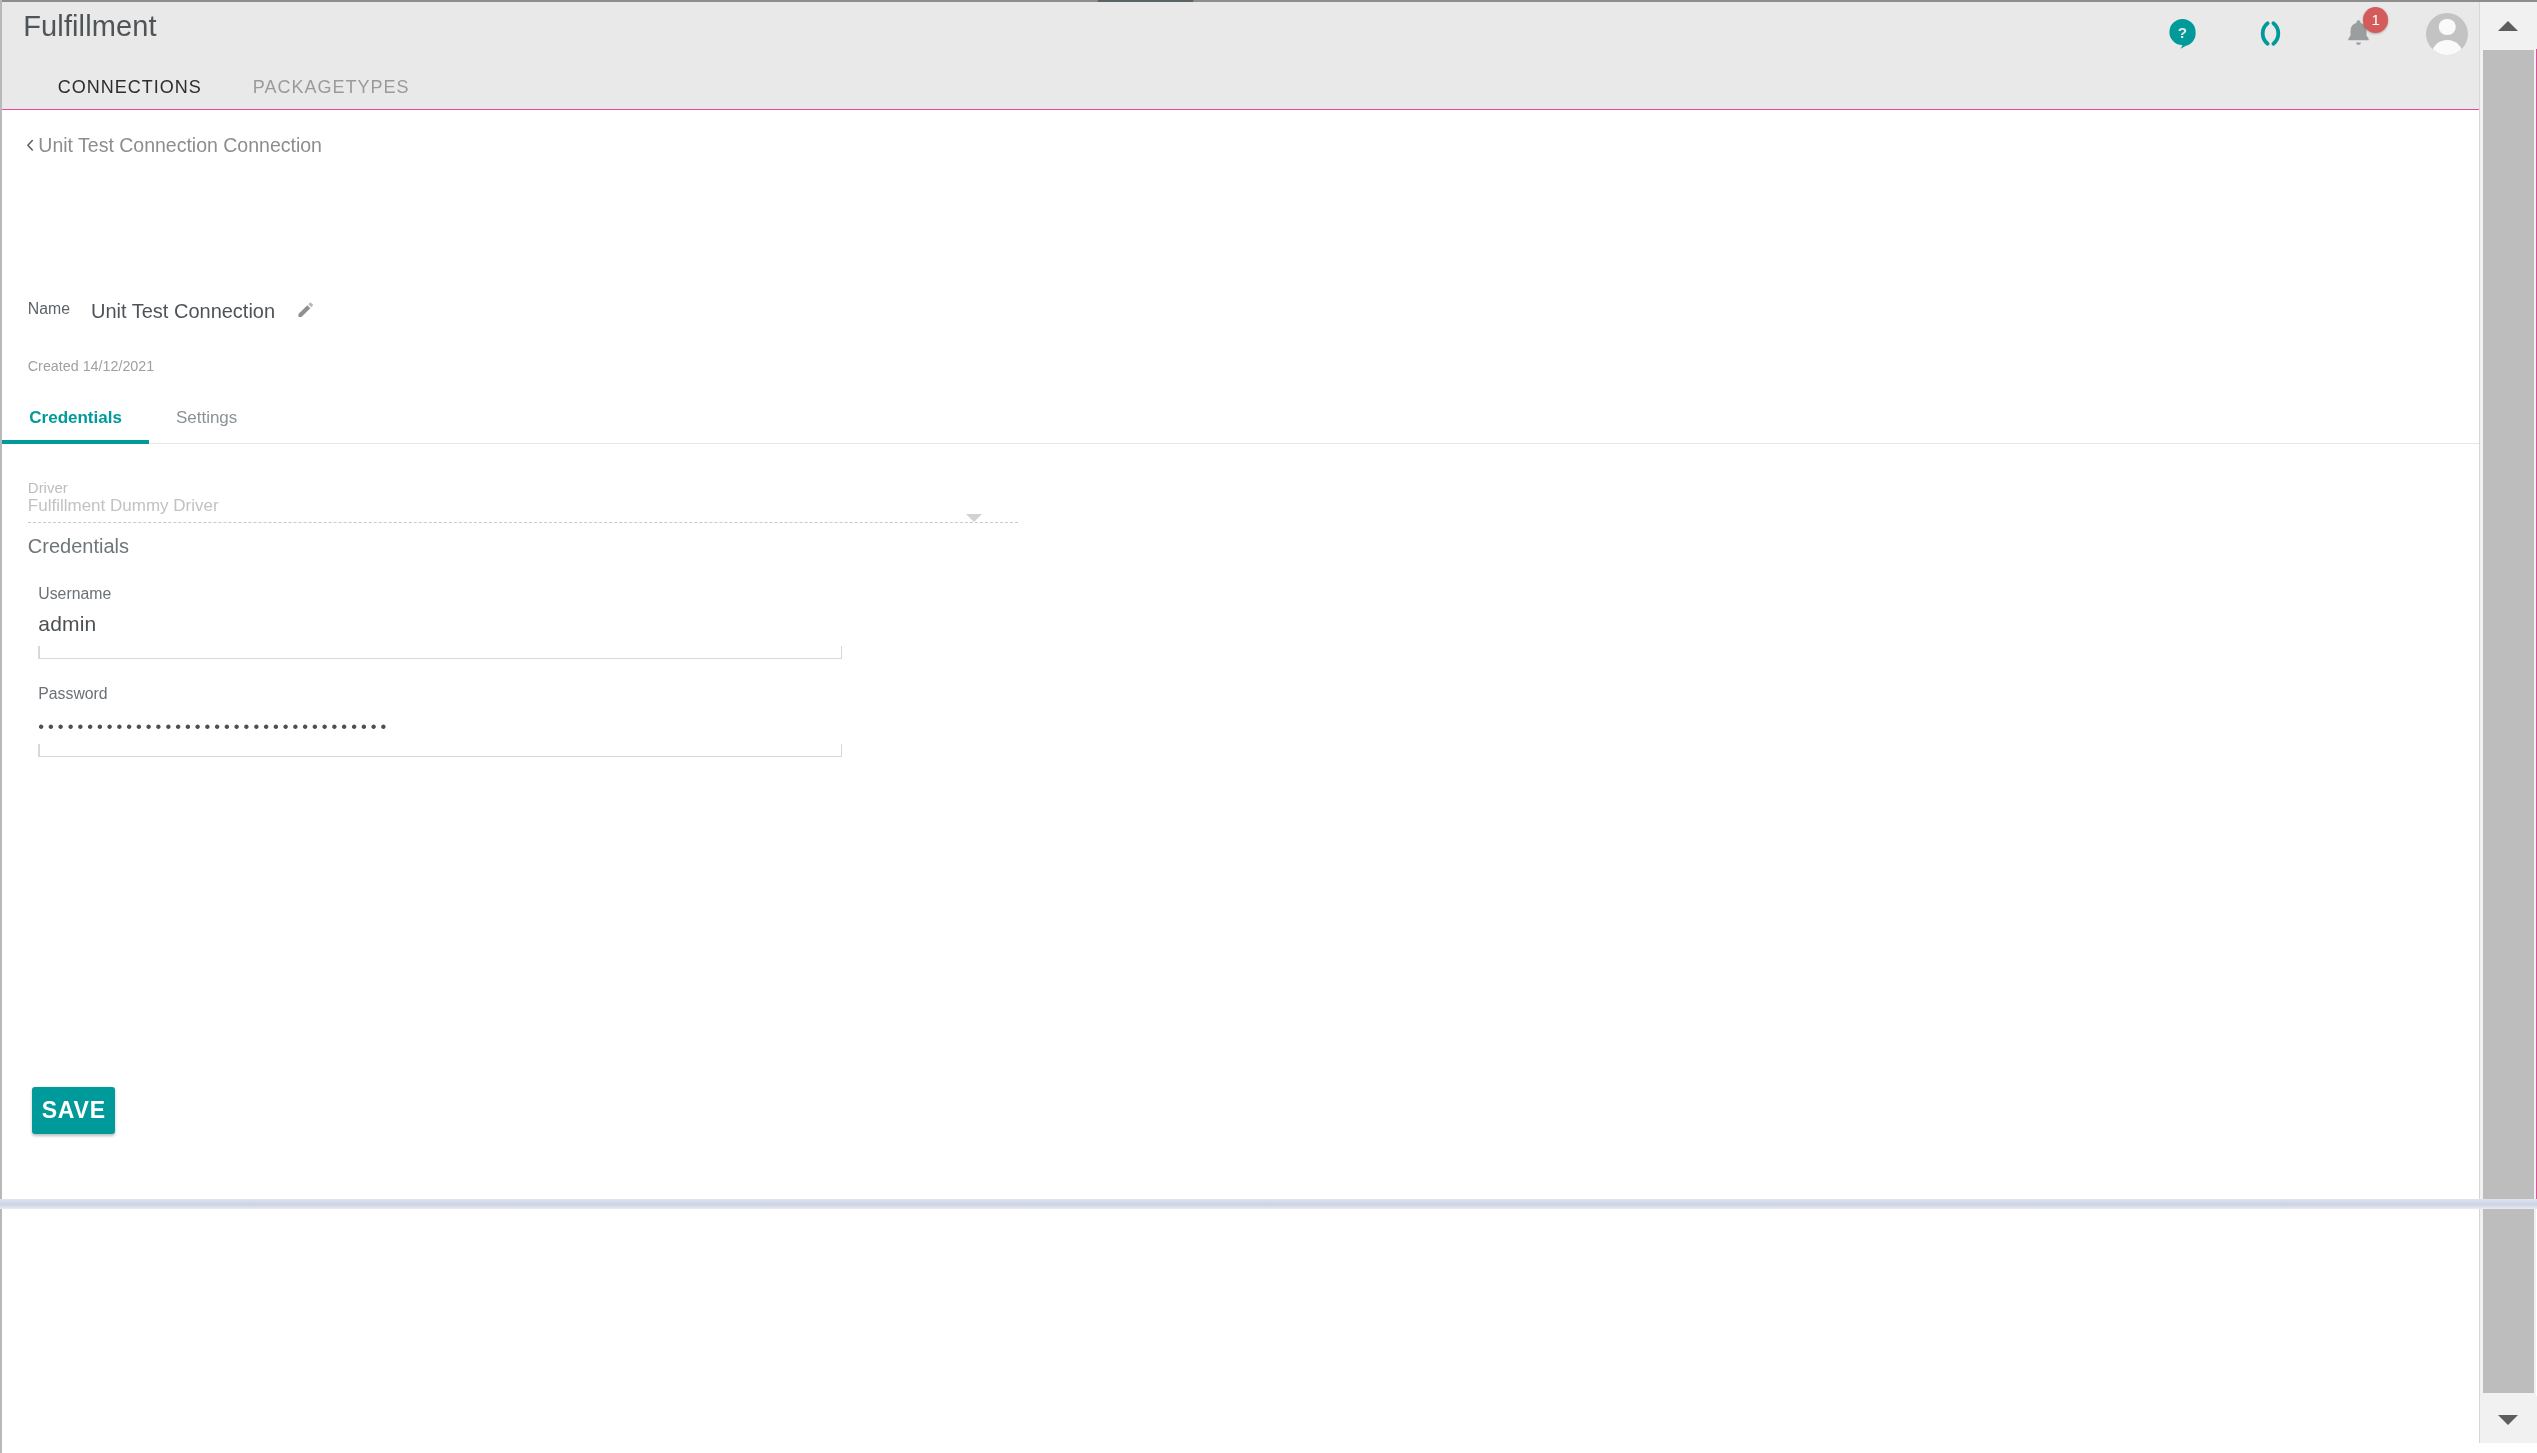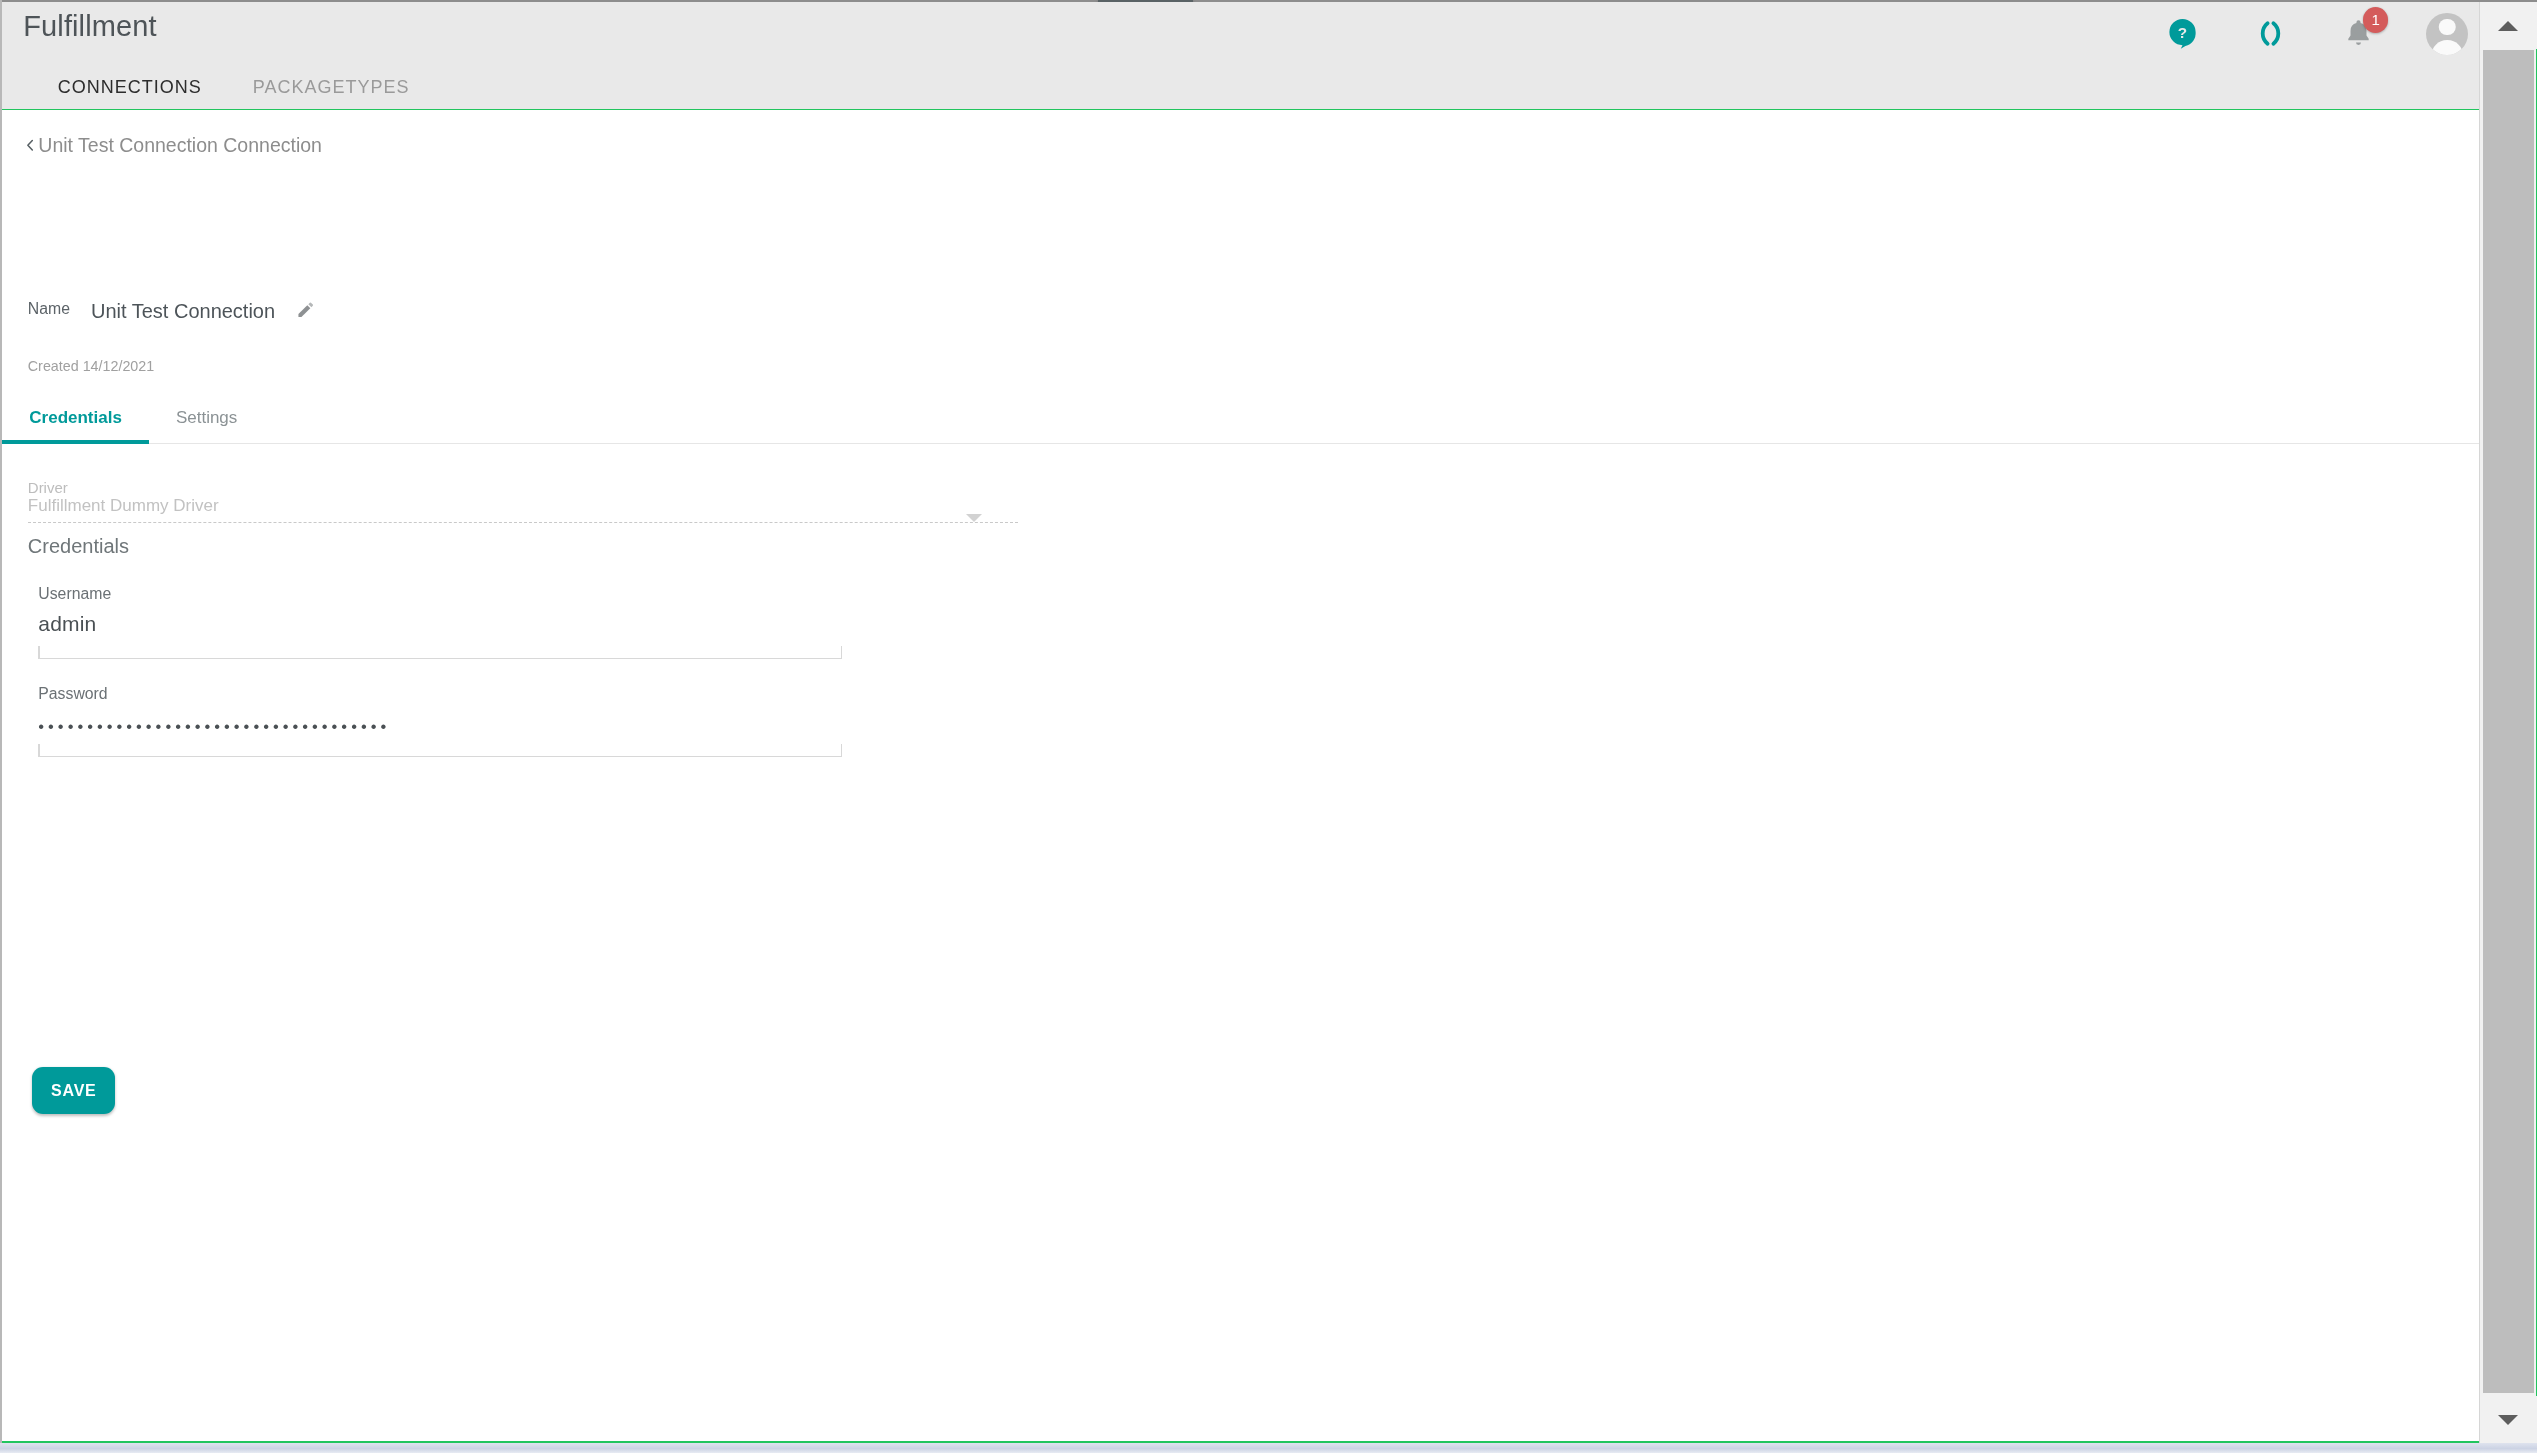--- a/index.html
+++ b/index.html
@@ -9,22 +9,22 @@
     width: 2538px; height: 1453px;
     overflow: hidden;
     background: #ffffff;
     font-family: "Liberation Sans", sans-serif;
     -webkit-font-smoothing: antialiased;
   }
 
   .viewport {
     position: relative;
     width: 2538px;
-    height: 1453px;
-    background: #22c55e;
+    height: 1209px;
+    background: #ec4899;
   }
 
   
   .edge-left   { position:absolute; left:0; top:0; width:2.3px; height:1453px; background:#b8b8b8; }
   .edge-top    { position:absolute; left:0; top:0; width:2538px; height:2.3px; background:#8d8d8d; }
   .edge-bottom { position:absolute; left:0; bottom:0; width:2538px; height:10.5px;
                  background:linear-gradient(180deg,#dfe3ee 0%, #ccd3e4 55%, #e8ebf3 100%); }
 
   
   .hamburger-tab {
@@ -139,26 +139,26 @@
   }
   .field .f-underline::before { left:0; }
   .field .f-underline::after  { right:0; }
 
   .field-username { left:36px; top:134px; }
   .field-password { left:36px; top:234px; }
 
   .pw-dots { font-size:16.5px; color:#4a5054; letter-spacing:4px; margin-top:13.5px; }
 
   .save-button {
-    position:absolute; left:30px; top:624px;
+    position:absolute; left:30px; top:644px;
     width:83px; height:47px;
     background:#009a9a; color:#ffffff;
-    border:none; border-radius:11px;
+    border:none; border-radius:3px;
     font-family:"Liberation Sans", sans-serif;
-    font-size:16px; font-weight:700; letter-spacing:0.8px;
+    font-size:23px; font-weight:700; letter-spacing:0.8px;
     cursor:pointer;
     box-shadow:0 1.5px 3px rgba(0,0,0,.26);
   }
 
   
   .scrollbar {
     position:absolute; right:2.3px; top:2.3px; width:57px; height:1441px;
     background:#f1f1f1; border-left:0.8px solid #d6d6d6;
   }
   .sb-btn { position:absolute; left:0; width:57px; height:47px; background:#f1f1f1;

